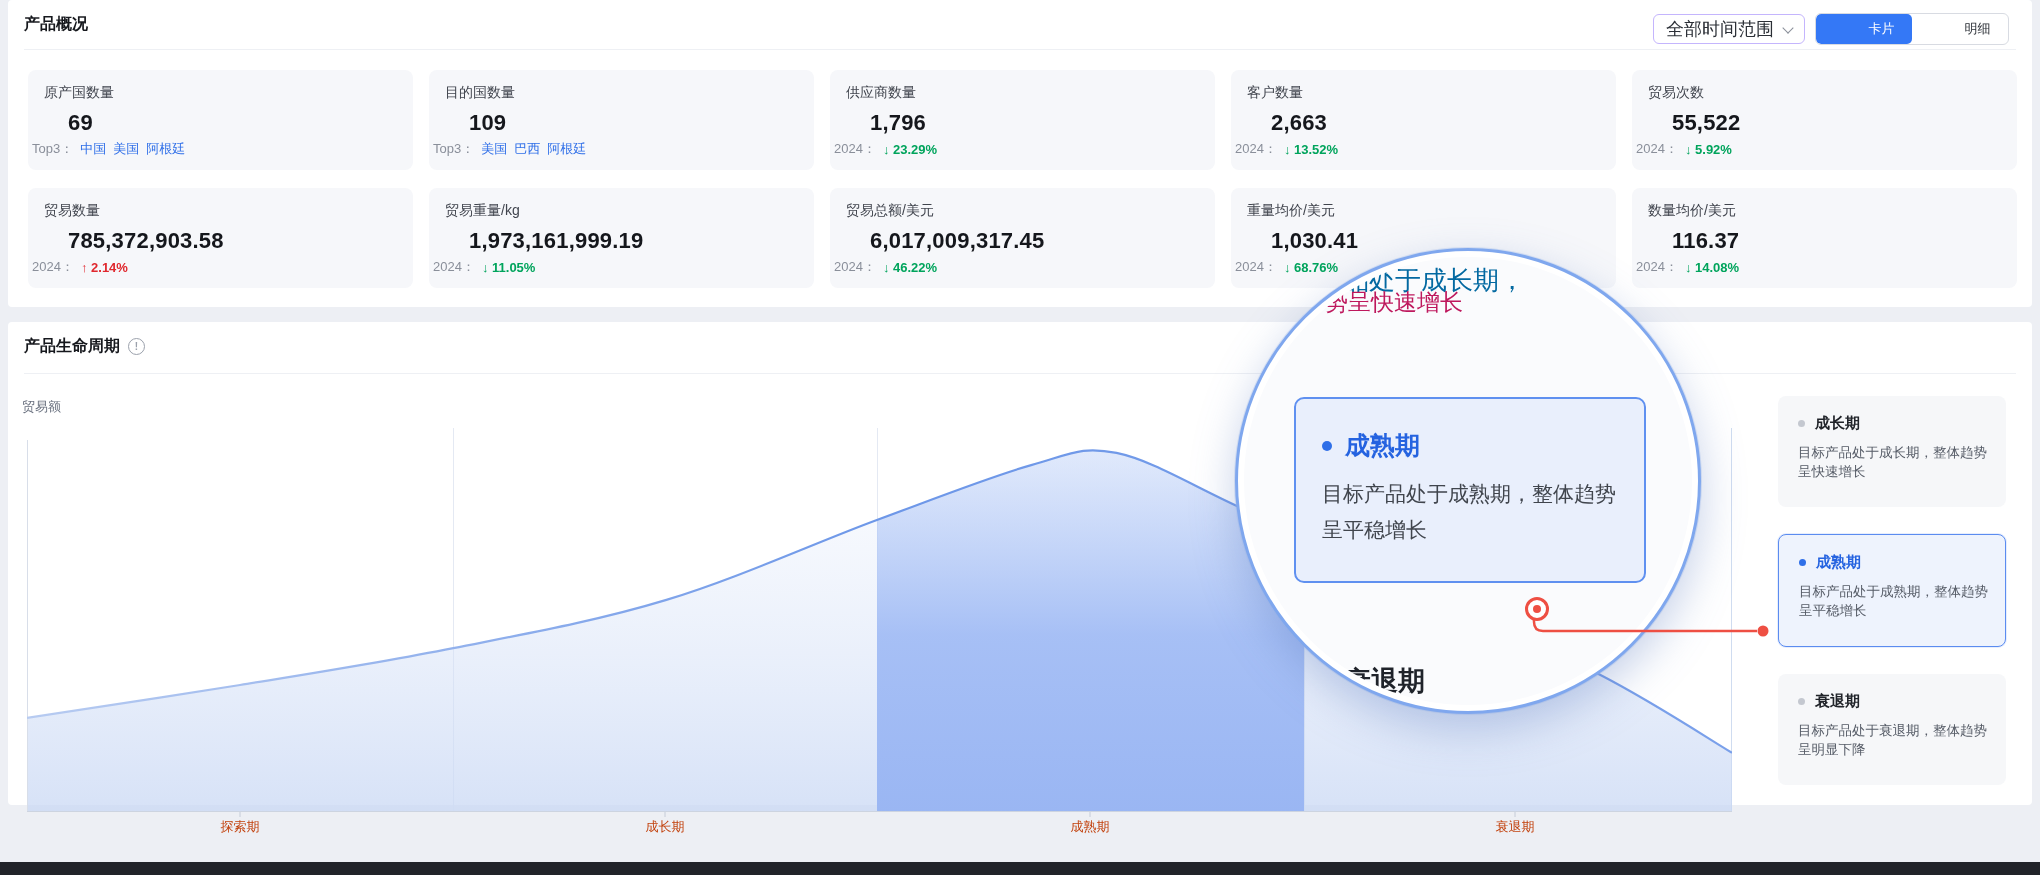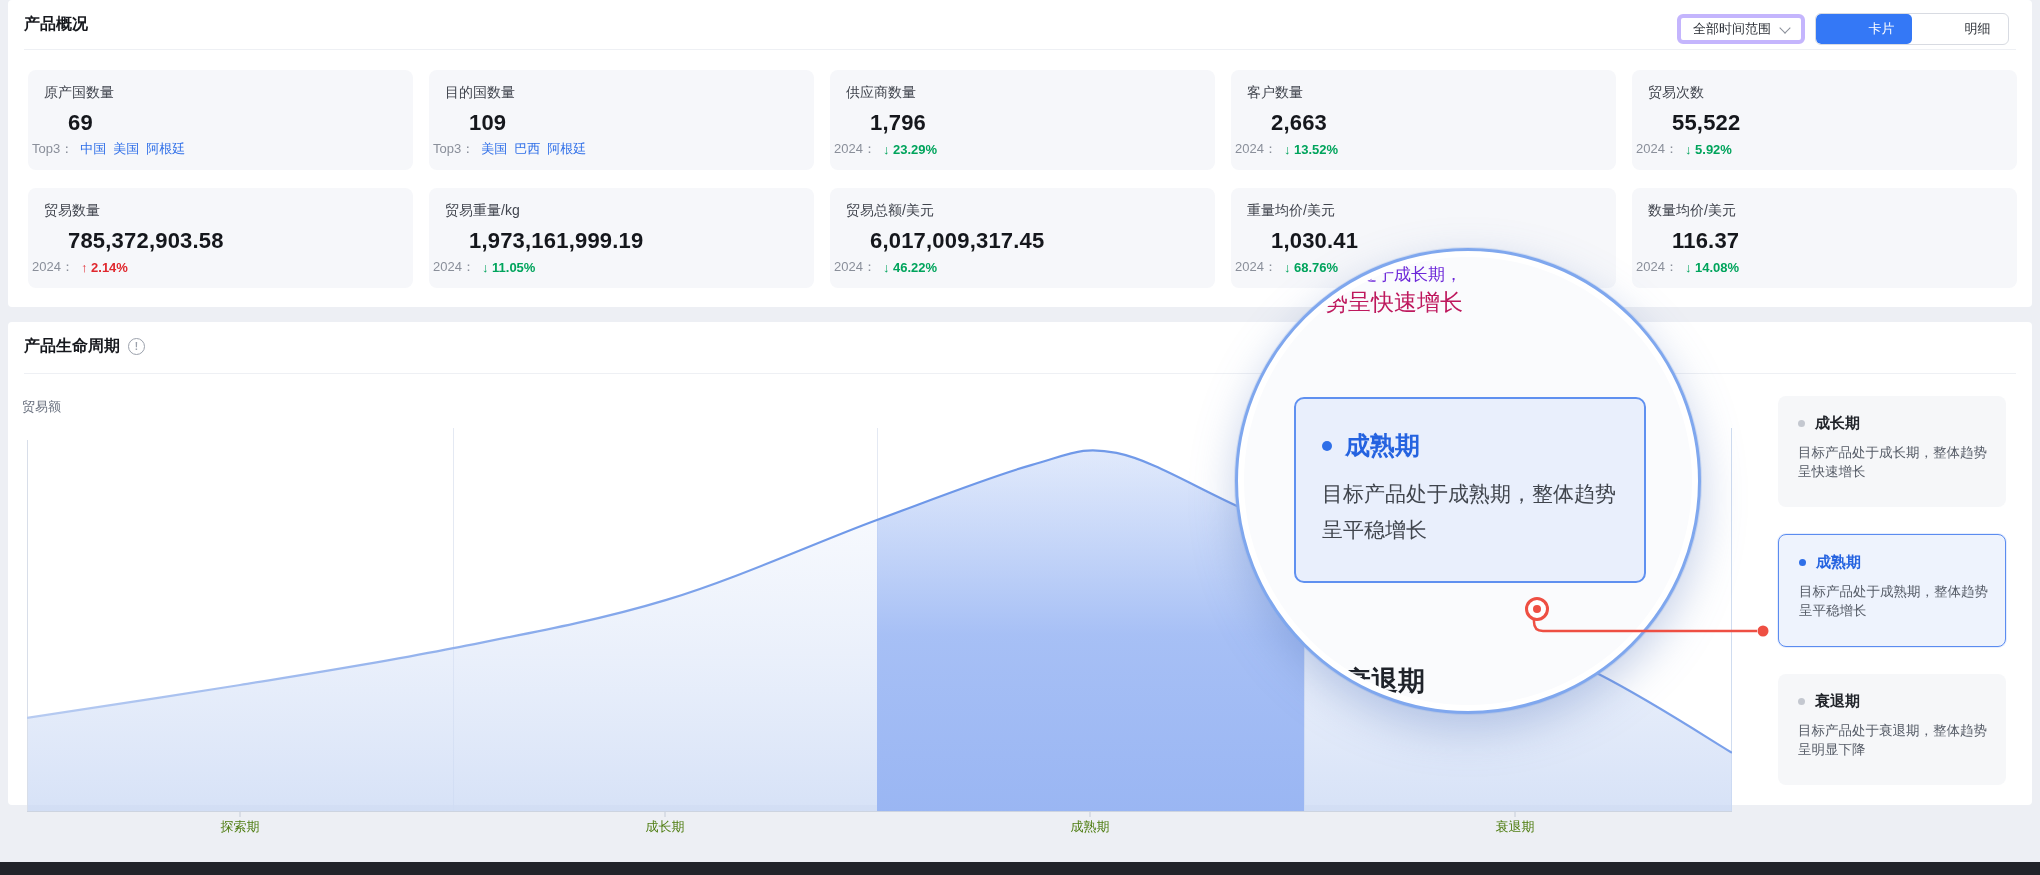--- a/index.html
+++ b/index.html
@@ -6,22 +6,22 @@
   .app{position:relative;width:2040px;height:875px;background:#edeff4;overflow:hidden;
        font-family:"Liberation Sans","DejaVu Sans",sans-serif;-webkit-font-smoothing:antialiased;}
   .panel{position:absolute;left:8px;width:2024px;background:#ffffff;border-radius:4px;}
   #panel-overview{top:0;height:307px;}
   #panel-lifecycle{top:322px;height:483px;}
   .panel-title{position:absolute;left:16px;top:14px;font-size:16px;font-weight:bold;color:#16181d;
                display:flex;align-items:center;gap:8px;}
   .sep{position:absolute;left:16px;right:16px;height:1px;background:#eef0f4;}
   
   .controls{position:absolute;top:13px;right:23px;display:flex;gap:10px;align-items:center;}
-  .dropdown{height:30px;border:4px solid #c4b5fd;border-radius:6px;display:flex;align-items:center;
-            padding:0 12px;font-size:13px;color:#2b2f36;background:#fff;gap:10px;cursor:pointer;box-sizing:border-box;}
+  .dropdown{height:30px;border:1px solid #c4b5fd;border-radius:6px;display:flex;align-items:center;
+            padding:0 12px;font-size:18px;color:#2b2f36;background:#fff;gap:10px;cursor:pointer;box-sizing:border-box;}
   .chev{width:7px;height:7px;border-right:1.5px solid #8a8f9a;border-bottom:1.5px solid #8a8f9a;
         transform:rotate(45deg);margin-top:-3px;}
   .toggle{display:flex;height:30px;border-radius:6px;overflow:hidden;border:1px solid #d8dbe2;background:#fff;}
   .toggle .tbtn{width:61px;display:flex;align-items:center;justify-content:center;font-size:13px;
                 color:#2b2f36;cursor:pointer;padding-left:35px;}
   .toggle .on{background:#3478f6;color:#fff;border-radius:5px;}
   
   .cards{position:absolute;left:20px;top:70px;display:grid;grid-template-columns:repeat(5,385px);
          grid-auto-rows:100px;gap:18px 16px;}
   .stat{background:#f6f7fa;border-radius:8px;padding:14px 16px;position:relative;box-sizing:border-box;}
@@ -31,39 +31,39 @@
              display:flex;gap:7px;align-items:center;white-space:nowrap;}
   .pct{font-weight:bold;}
   .pct[data-trend="down"]{color:#00a45c;}
   .pct[data-trend="up"]{color:#e0282e;}
   .country{color:#2f6fe8;cursor:pointer;}
   
   .info-icon{width:15px;height:15px;border-radius:50%;border:1px solid #9ba1ac;color:#9ba1ac;
              font-size:10px;font-weight:bold;display:flex;align-items:center;justify-content:center;cursor:pointer;}
   .y-label{position:absolute;left:14px;top:76px;font-size:13px;color:#6b7280;}
   #chart{position:absolute;left:19px;top:98px;}
-  .stage-label{position:absolute;top:496px;width:80px;text-align:center;font-size:13px;color:#4d7c0f;}
+  .stage-label{position:absolute;top:496px;width:80px;text-align:center;font-size:13px;color:#c2410c;}
   #stage-0{left:192px;} #stage-1{left:617px;} #stage-2{left:1042px;} #stage-3{left:1467px;}
   .side-card{position:absolute;left:1770px;width:228px;border-radius:8px;background:#f6f7f9;
              padding:18px 20px;box-sizing:border-box;cursor:pointer;}
   #side-1{top:74px;height:111px;}
   #side-2{top:212px;height:113px;background:#eef3fd;border:1px solid #5b8cf0;box-shadow:0 0 0 1px rgba(91,140,240,.15);}
   #side-3{top:352px;height:111px;}
   .side-title{display:flex;align-items:center;gap:10px;font-size:15px;font-weight:bold;color:#21242a;}
   .dot{width:7px;height:7px;border-radius:50%;background:#c4c8d0;flex:none;}
   #side-2 .dot{background:#2f6fe8;}
   #side-2 .side-title{color:#2563e0;}
   .side-desc{margin-top:10px;font-size:13.5px;color:#555b66;line-height:19px;width:190px;}
   
   #magnifier{position:absolute;left:1235px;top:248px;width:460px;height:460px;border-radius:50%;
              background:#fff;border:3px solid #7fa7ee;z-index:20;
              box-shadow:0 16px 44px rgba(90,120,190,.35),0 0 0 1px rgba(170,195,240,.35);}
   #mag-inner{position:absolute;inset:6px;border-radius:50%;overflow:hidden;background:#fafbfd;}
   #mag-inner > div{position:absolute;}
-  #mag-top1{left:99px;top:6px;font-size:17px;color:#6d28d9;white-space:nowrap;}
+  #mag-top1{left:99px;top:6px;font-size:26px;color:#0369a1;white-space:nowrap;}
   #mag-top2{left:81px;top:30px;font-size:23px;color:#be185d;white-space:nowrap;text-align:center;}
   #mag-card{left:50px;top:140px;width:352px;height:186px;background:#e9effc;border:2px solid #5f90f0;
             border-radius:10px;box-sizing:border-box;padding:30px 26px 0;}
   #mag-card .t{display:flex;align-items:center;gap:13px;font-size:25px;font-weight:bold;color:#2563e0;}
   .dot2{width:10px;height:10px;border-radius:50%;background:#2f6fe8;flex:none;}
   #mag-card .d{margin-top:14px;font-size:21px;line-height:36px;color:#40454d;width:296px;}
   #mag-ring{left:281px;top:340px;width:24px;height:24px;border:3px solid #ee4f43;border-radius:50%;
             background:#fff;box-sizing:border-box;display:flex;align-items:center;justify-content:center;}
   #mag-ring i{width:8px;height:8px;border-radius:50%;background:#ee4f43;}
   #mag-bottom-title{left:100px;top:406px;font-size:27px;font-weight:bold;color:#1f232a;white-space:nowrap;}

